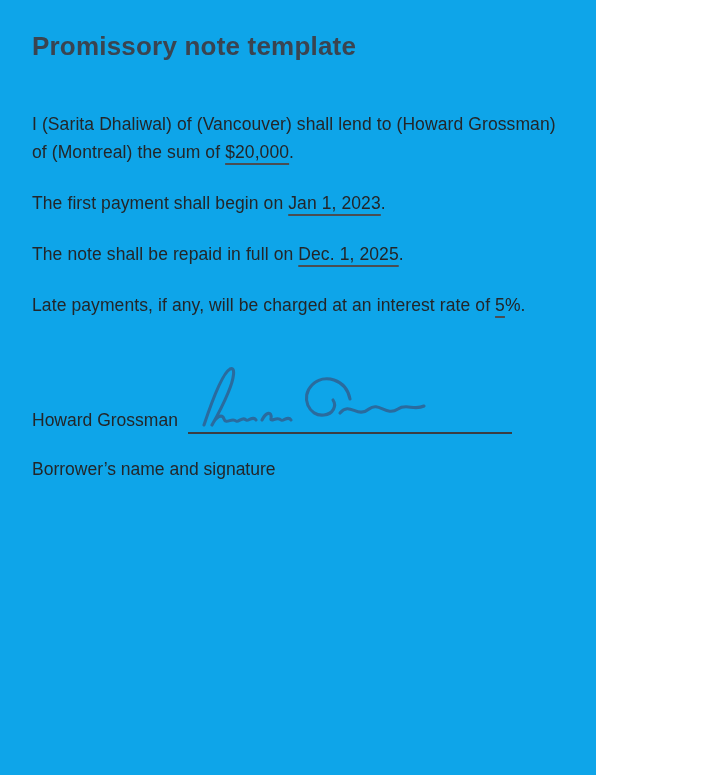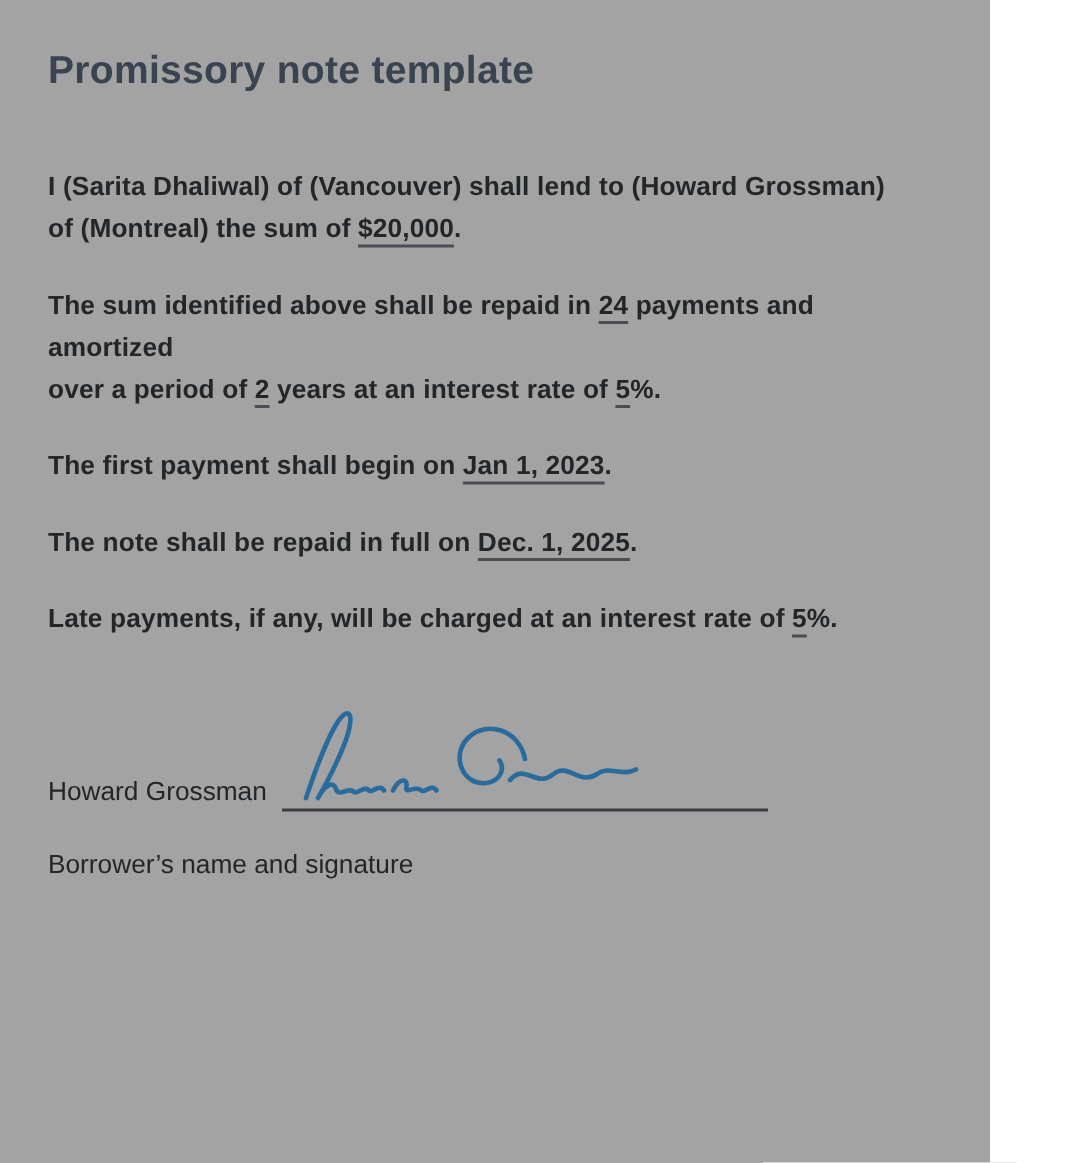--- a/index.html
+++ b/index.html
@@ -1,37 +1,37 @@
 <!DOCTYPE html>
 <html><head>
 <meta charset="utf-8">
 <style>
   * { margin: 0; padding: 0; box-sizing: border-box; }
   html, body { background: #ffffff; }
   .page {
     position: relative;
-    width: 660px;
+    width: 596px;
     height: 775px;
-    background: #a3a3a3;
+    background: #0ea5e9;
     padding: 28px 30px 0 32px;
     font-family: "Liberation Sans", sans-serif;
     color: #232629;
     overflow: hidden;
   }
   .doc-title {
     font-size: 26px;
     line-height: 36px;
     font-weight: 600;
     letter-spacing: 0.2px;
     color: #3a4450;
   }
   .para {
     font-size: 17.5px;
     line-height: 28px;
-    font-weight: 700;
+    font-weight: 400;
     color: #232629;
     margin: 0 0 23px 0;
     letter-spacing: 0.1px;
   }
   .para.first { margin-top: 46px; }
   .u {
     text-decoration: underline;
     text-decoration-thickness: 1.8px;
     text-underline-offset: 4.5px;
     text-decoration-color: #4a4d52;
@@ -83,22 +83,20 @@
 </head>
 <body>
 
 <div class="page">
 
   <h1 class="doc-title">Promissory note template</h1>
 
   <p class="para first"><span>I (Sarita Dhaliwal) of (Vancouver) shall lend to (Howard Grossman)</span><br>
     <span>of (Montreal) the sum of </span><span class="u">$20,000</span><span>.</span></p>
 
-  <p class="para"><span>The sum identified above shall be repaid in </span><span class="u">24</span><span> payments and amortized</span><br>
-    <span>over a period of </span><span class="u">2</span><span> years at an interest rate of </span><span class="u">5</span><span>%.</span></p>
 
   <p class="para"><span>The first payment shall begin on </span><span class="u">Jan 1, 2023</span><span>.</span></p>
 
   <p class="para"><span>The note shall be repaid in full on </span><span class="u">Dec. 1, 2025</span><span>.</span></p>
 
   <p class="para"><span>Late payments, if any, will be charged at an interest rate of </span><span class="u">5</span><span>%.</span></p>
 
 
   <div class="sig-block lender">
   </div>

